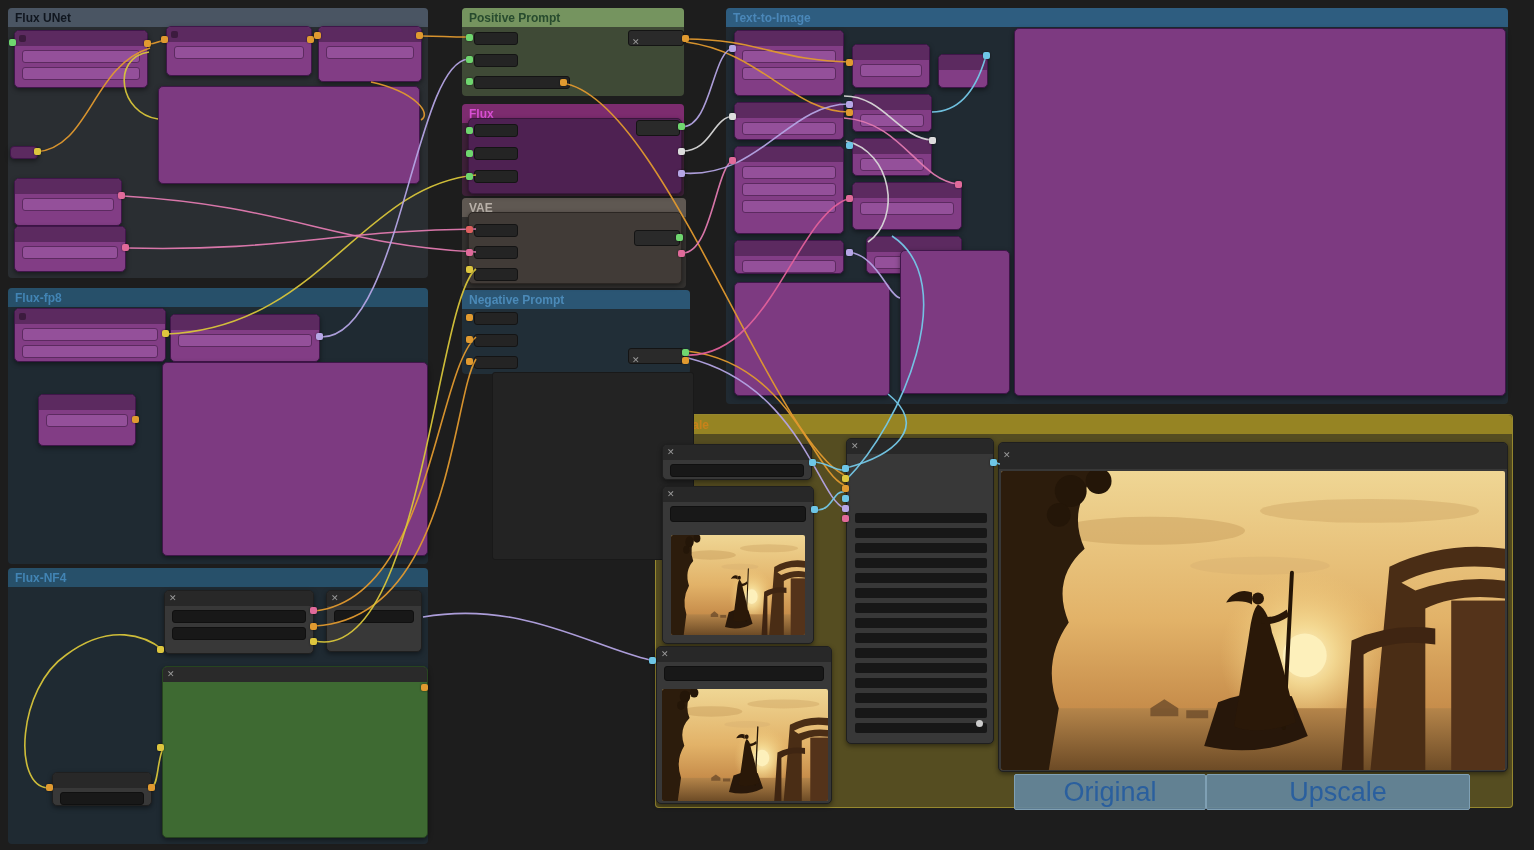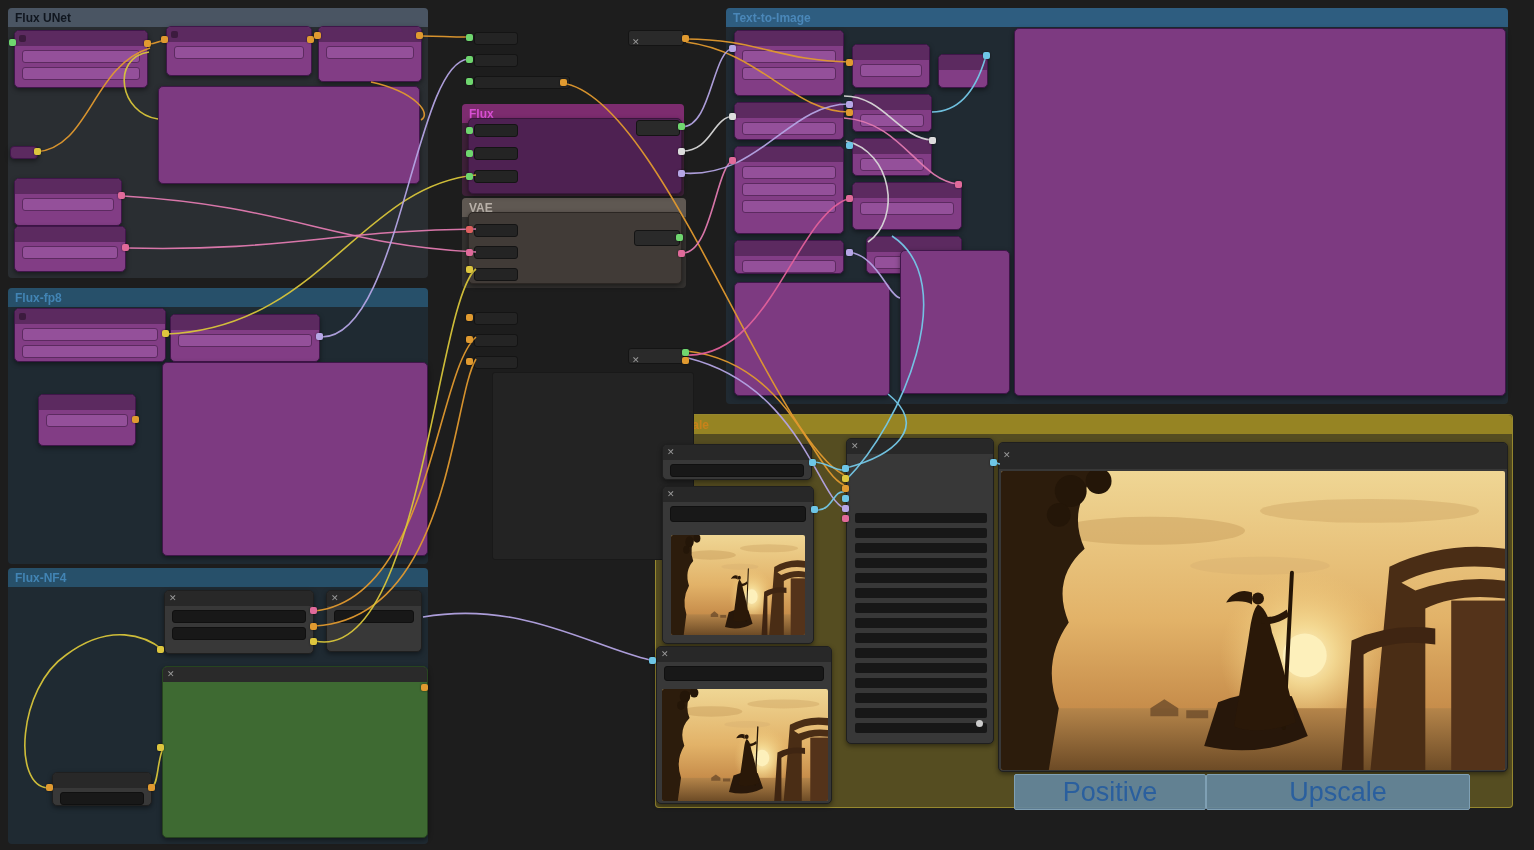--- a/index.html
+++ b/index.html
@@ -119,28 +119,38 @@
   <div class="group g-blue" style="left:8px;top:288px;width:420px;height:276px">
     <div class="ghead">
         <span class="gtitle">Flux-fp8</span>
       </div>
   </div>
   <div class="group g-blue" style="left:8px;top:568px;width:420px;height:276px">
     <div class="ghead">
         <span class="gtitle">Flux-NF4</span>
       </div>
   </div>
+  <div class="group g-green" style="left:462px;top:8px;width:222px;height:88px">
+    <div class="ghead">
+        <span class="gtitle">Positive Prompt</span>
+      </div>
+  </div>
   <div class="group g-mag" style="left:462px;top:104px;width:222px;height:92px">
     <div class="ghead">
         <span class="gtitle">Flux</span>
       </div>
   </div>
   <div class="group g-gray" style="left:462px;top:198px;width:224px;height:90px">
     <div class="ghead">
         <span class="gtitle">VAE</span>
+      </div>
+  </div>
+  <div class="group g-nblue" style="left:462px;top:290px;width:228px;height:84px">
+    <div class="ghead">
+        <span class="gtitle">Negative Prompt</span>
       </div>
   </div>
   <div class="group g-tti" style="left:726px;top:8px;width:782px;height:396px">
     <div class="ghead">
         <span class="gtitle">Text-to-Image</span>
       </div>
   </div>
   <div class="group g-olive" style="left:655px;top:414px;width:856px;height:392px">
     <div class="ghead">
         <span class="gtitle">Upscale</span>
@@ -333,21 +343,21 @@
   <div class="node node-d" style="left:998px;top:442px;width:510px;height:330px">
     <div class="nt" style="height:26px">
         <span class="xg" style="top:6px">✕</span>
       </div>
     <svg class="thumb" style="left:2px;top:28px;width:504px;height:299px" viewBox="0 0 506 300" preserveAspectRatio="none">
         <use href="#scene"></use>
       </svg>
   </div>
 
   <div class="cbtn" style="left:1014px;top:774px;width:190px;height:34px">
-      <span>Positive</span>
+      <span>Original</span>
     </div>
   <div class="cbtn" style="left:1206px;top:774px;width:262px;height:34px">
       <span>Upscale</span>
     </div>
 
   <svg class="wires" width="1534" height="850" viewBox="0 0 1534 850">
 
     <path d="M149,44 C156,44 160,40 167,40" stroke="#e0992e"></path>
     <path d="M421,36 C442,36 446,37 468,37" stroke="#e0992e"></path>
     <path d="M36,152 C90,148 92,66 150,48" stroke="#e0992e"></path>

